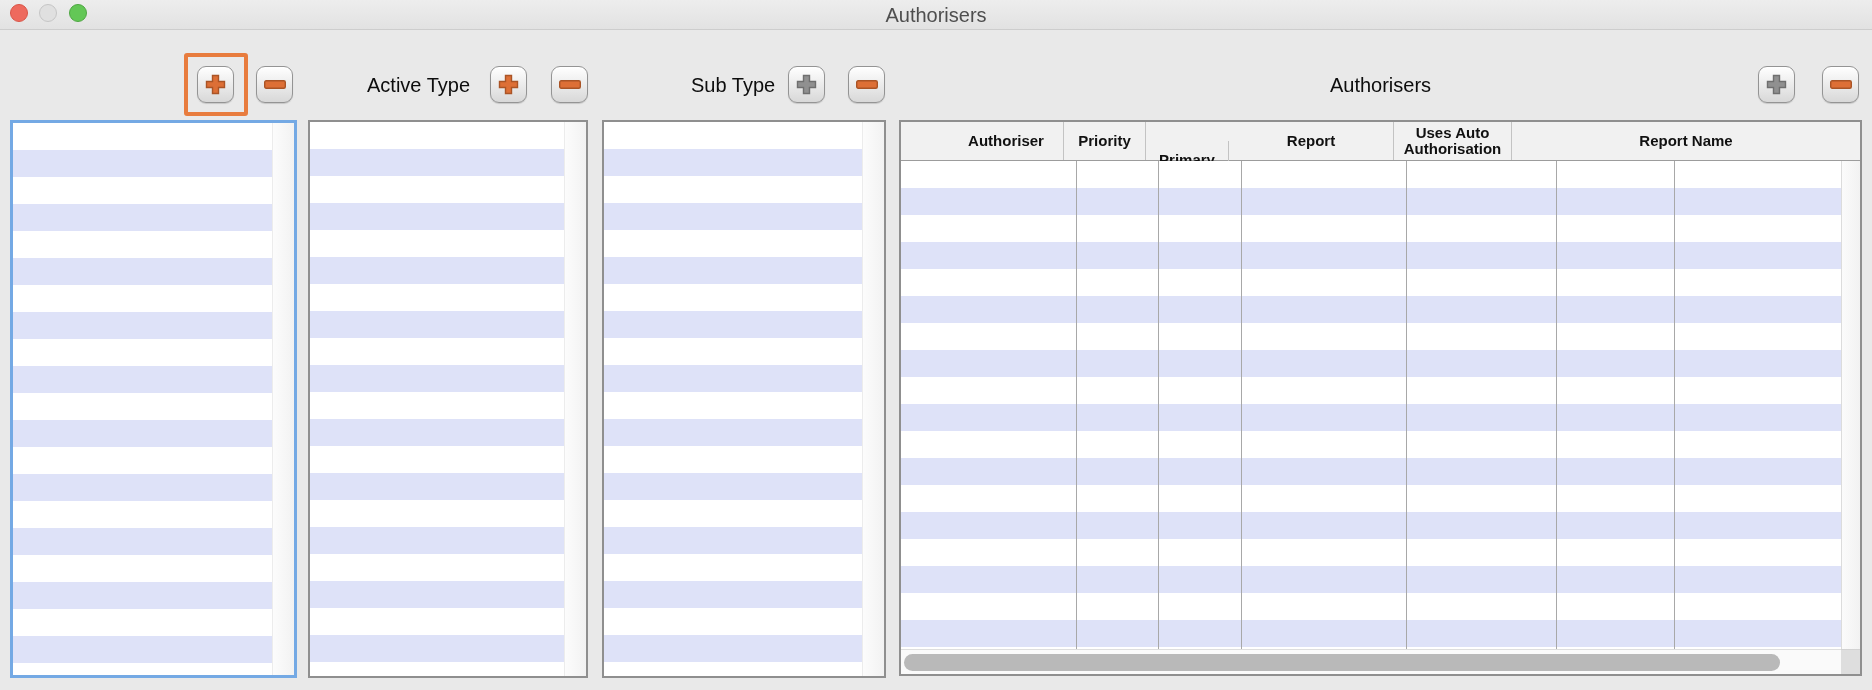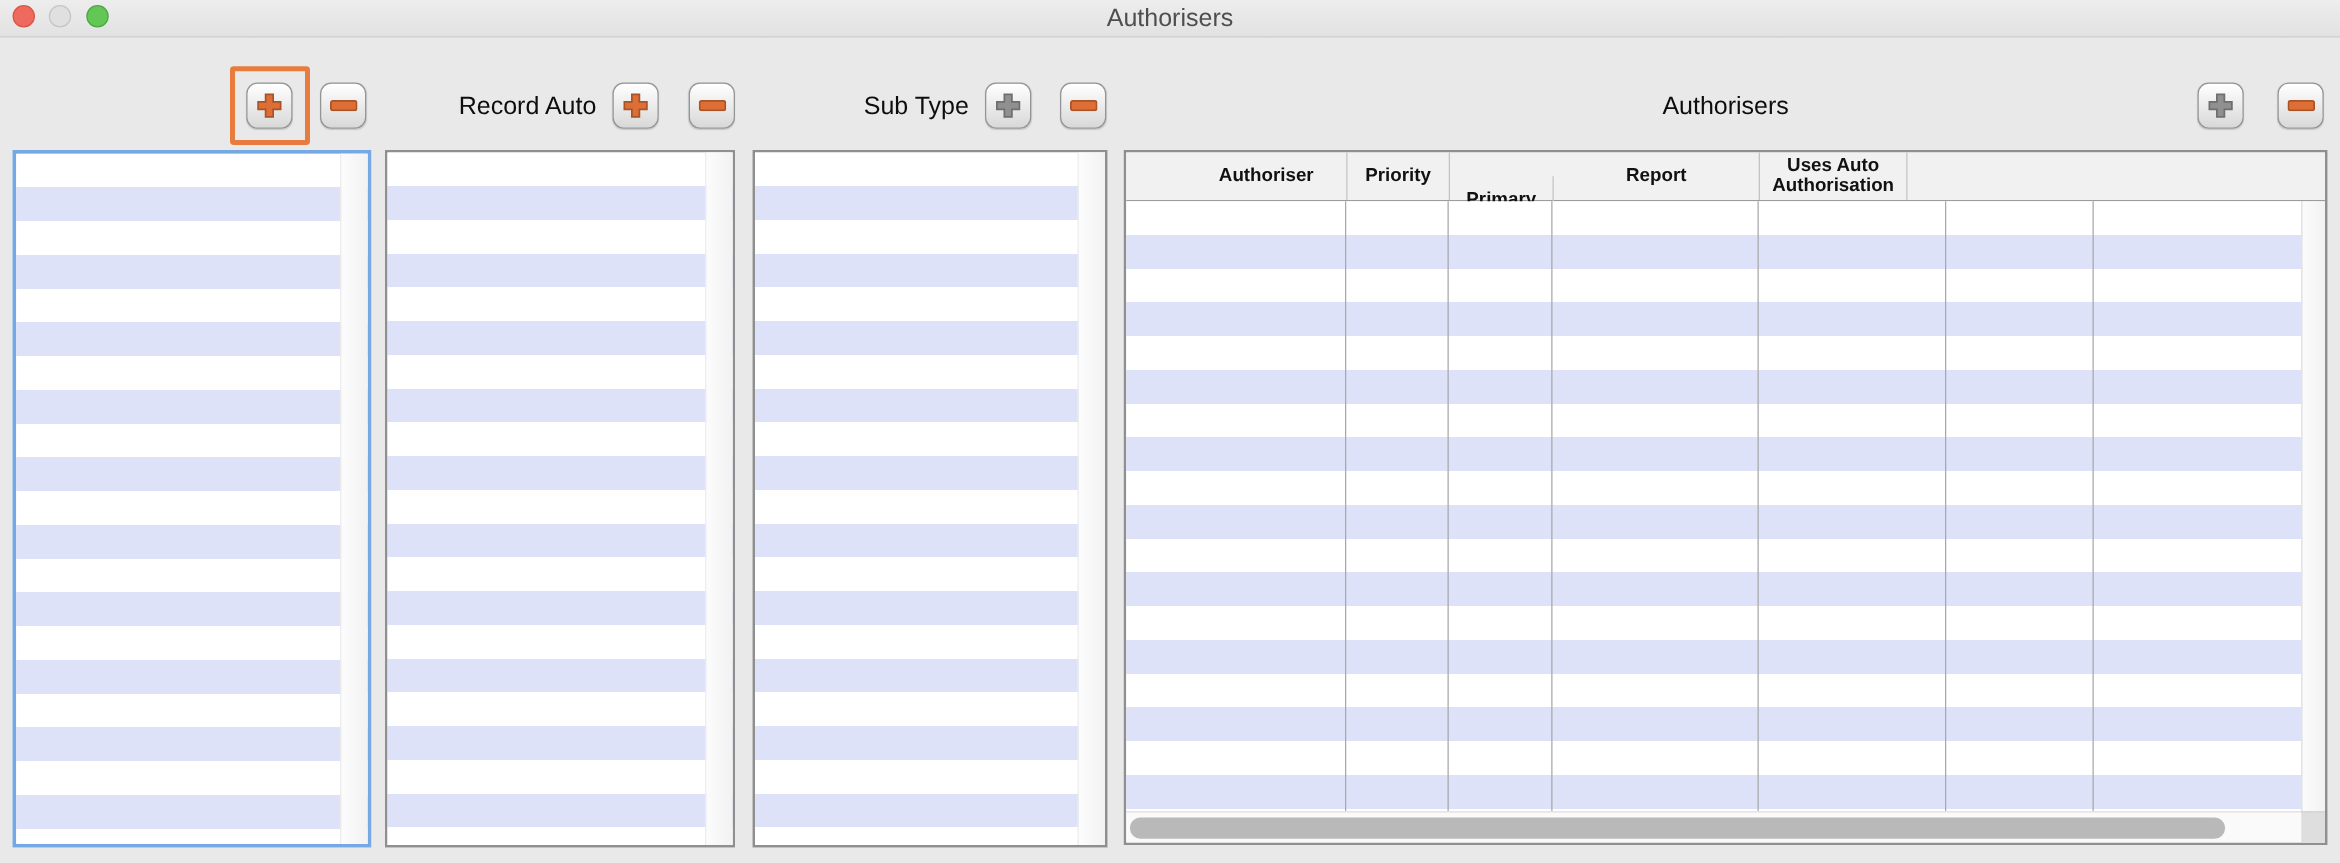--- a/index.html
+++ b/index.html
@@ -80,21 +80,21 @@
   .thead{
     position:absolute; top:0; left:0; right:0; height:39px;
     display:flex; background:#f1f1f1; border-bottom:1px solid #9c9c9c;
   }
   .th{
     display:flex; align-items:center; justify-content:center;
     font-size:15px; font-weight:700; color:#111;
     line-height:16px; text-align:center; white-space:pre-wrap;
     border-right:1px solid #c3c3c3; height:100%;
   }
-  .th.c0{ width:177px;padding-left:48px; } .th.c1{ width:82px; } .th.c2{ width:83px;margin-top:19px; }
+  .th.c0{ width:163px;padding-left:48px; } .th.c1{ width:82px; } .th.c2{ width:83px;margin-top:19px; }
   .th.c3{ width:165px; } .th.c4{ width:150px; } .th.c5{ width:118px; }
   .th.c6{ flex:1; border-right:none; }
 
   .tbody{
     position:absolute; top:39px; left:0; width:940px; height:488px;
     background:repeating-linear-gradient(to bottom,#ffffff 0 27px,#dee2f8 27px 54px);
   }
   .cdiv{ position:absolute; top:0; bottom:0; width:1px; background:#a8a8a8; }
   .cdiv.d0{ left:175px; } .cdiv.d1{ left:257px; } .cdiv.d2{ left:340px; }
   .cdiv.d3{ left:505px; } .cdiv.d4{ left:655px; } .cdiv.d5{ left:773px; }
@@ -136,21 +136,21 @@
   </span>
 </div>
 <div class="btn b-store-rem">
   <span>
     <svg width="22" height="9" viewBox="0 0 22 9">
         <rect x="0.7" y="0.7" width="20.6" height="7.6" rx="1.5" fill="#dd6f36" stroke="#aa5426" stroke-width="1.4"></rect>
       </svg>
   </span>
 </div>
 
-<div class="tool-label lbl-record">Record Auto</div>
+<div class="tool-label lbl-record">Active Type</div>
 <div class="btn b-rec-add">
   <span>
     <svg width="21" height="21" viewBox="0 0 21 21">
         <path d="M7.5 1.5h6v6h6v6h-6v6h-6v-6h-6v-6h6z" fill="#dd6f36" stroke="#aa5426" stroke-width="1.4"></path>
       </svg>
   </span>
 </div>
 <div class="btn b-rec-rem">
   <span>
     <svg width="22" height="9" viewBox="0 0 22 9">
@@ -207,20 +207,21 @@
 </div>
 
 <div class="table">
   <div class="thead">
     <div class="th c0">Authoriser</div>
     <div class="th c1">Priority</div>
     <div class="th c2">Primary</div>
     <div class="th c3">Report</div>
     <div class="th c5">Uses Auto
 Authorisation</div>
+    <div class="th c6">Report Name</div>
   </div>
 
   <div class="tbody">
     <div class="cdiv d0"></div>
     <div class="cdiv d1"></div>
     <div class="cdiv d2"></div>
     <div class="cdiv d3"></div>
     <div class="cdiv d4"></div>
     <div class="cdiv d5"></div>
   </div>

